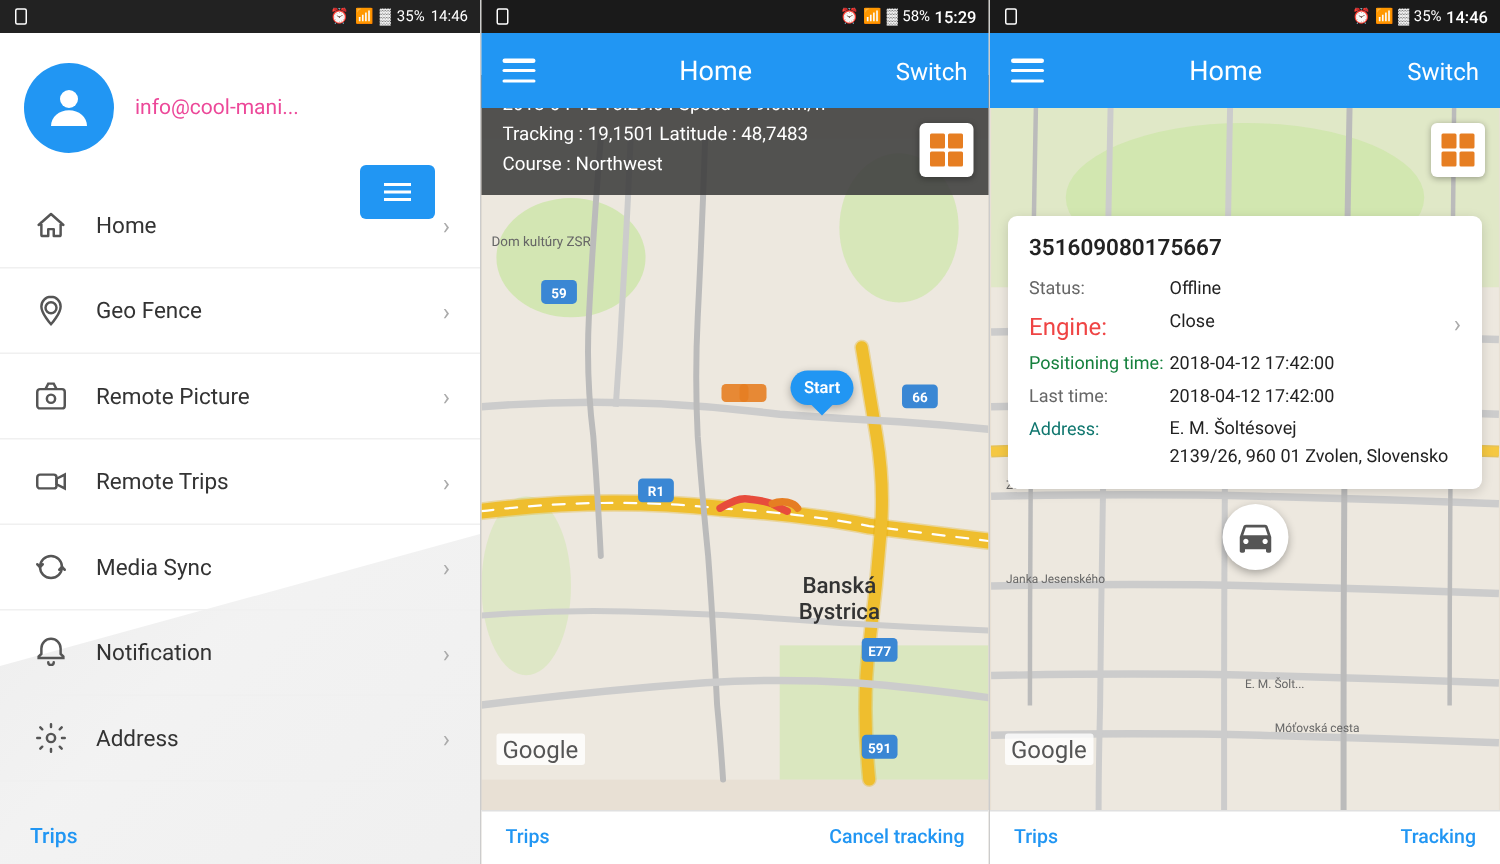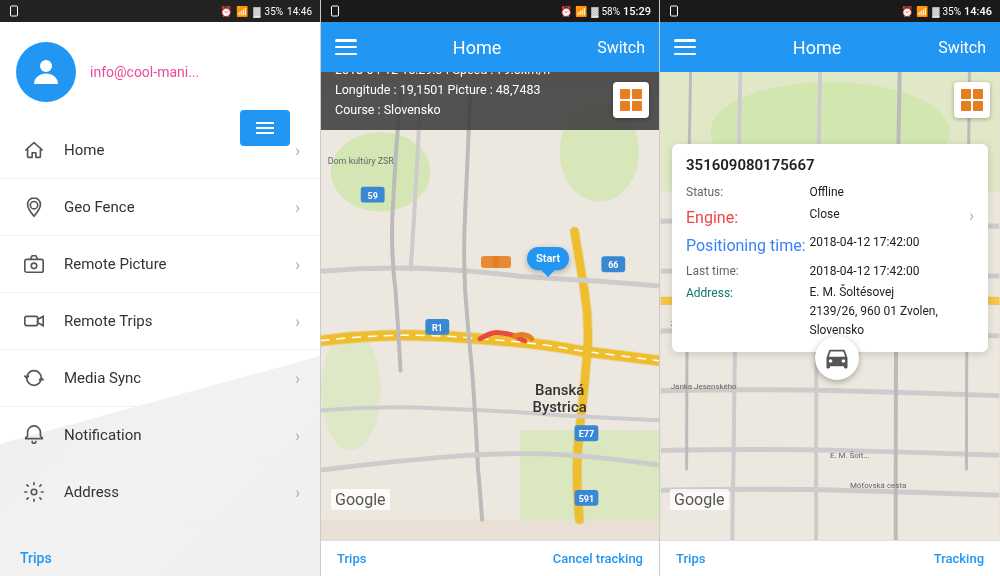--- a/index.html
+++ b/index.html
@@ -502,22 +502,22 @@
       <span></span>
         <span></span>
         <span></span>
     </div>
     <span class="header-title">Home</span>
     <span class="header-switch">Switch</span>
   </div>
 
   <div class="info-overlay">
     <div>2018-04-12 15:29:04  Speed : 79.0km/h</div>
-    <div>Longitude : 19,1501  Picture : 48,7483</div>
-    <div>Course : Slovensko</div>
+    <div>Tracking : 19,1501  Latitude : 48,7483</div>
+    <div>Course : Northwest</div>
   </div>
 
   <div class="map-area">
     <div class="map-bg"></div>
 
     <svg class="map-svg" viewBox="0 0 340 430" xmlns="http://www.w3.org/2000/svg">
 
       <rect width="340" height="430" fill="#ede8df"></rect>
 
       <ellipse cx="60" cy="80" rx="50" ry="40" fill="#c8e6a0" opacity="0.7"></ellipse>
@@ -670,21 +670,21 @@
 
       <div style="display:grid; grid-template-columns: auto 1fr auto; align-items:start; gap: 0 4px;">
         <span style="font-size:12px; color:#666; line-height:1.8;">Status:</span>
         <span style="font-size:12px; color:#222; line-height:1.8;">Offline</span>
         <span></span>
 
         <span style="font-size:16px; color:#ef4444; line-height:1.8;">Engine:</span>
         <span style="font-size:12px; color:#222; line-height:1.8;">Close</span>
         <span style="color:#aaa; font-size:16px; cursor:pointer; line-height:1.5;">›</span>
 
-        <span style="font-size:16px; color:#3b82f6; line-height:1.8;">Positioning time:</span>
+        <span style="font-size:12px; color:#15803d; line-height:1.8;">Positioning time:</span>
         <span style="font-size:12px; color:#222; line-height:1.8;">2018-04-12 17:42:00</span>
         <span></span>
 
         <span style="font-size:12px; color:#666; line-height:1.8;">Last time:</span>
         <span style="font-size:12px; color:#222; line-height:1.8;">2018-04-12 17:42:00</span>
         <span></span>
 
         <span style="font-size:12px; color:#0f766e; line-height:1.8; align-self:start;">Address:</span>
         <span style="font-size:12px; color:#222; line-height:1.6; grid-column: 2 / 4;">E. M. Šoltésovej<br>2139/26, 960 01 Zvolen, Slovensko</span>
       </div>

